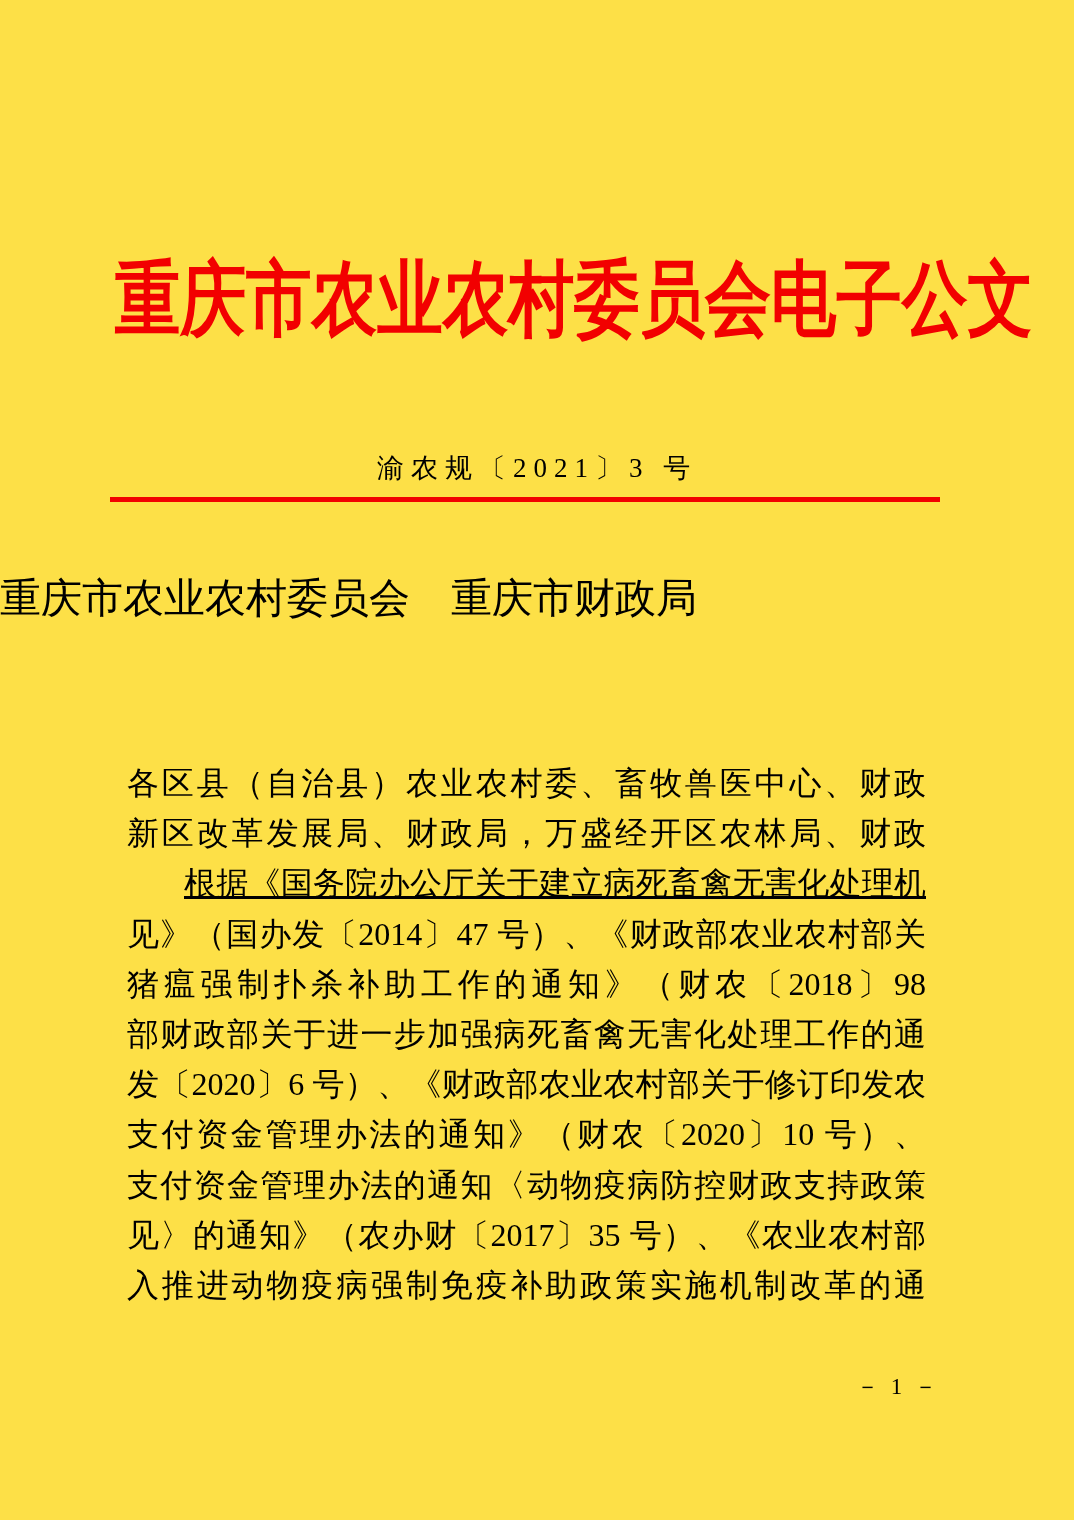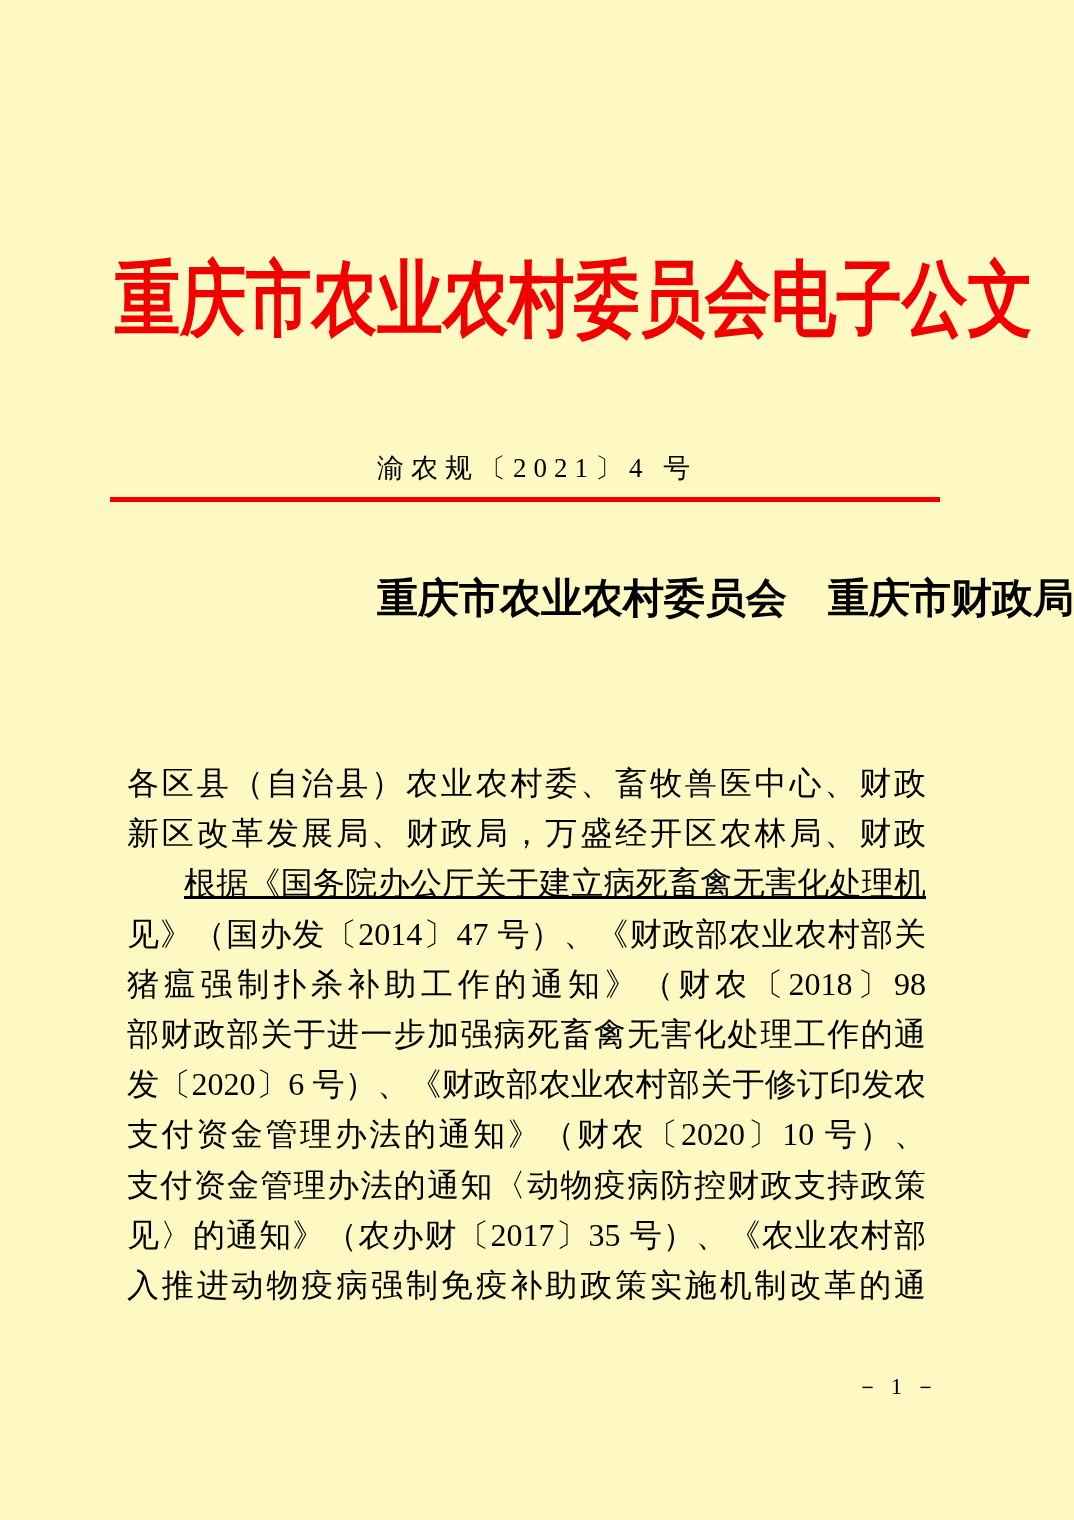--- a/index.html
+++ b/index.html
@@ -4,21 +4,21 @@
 <style>
   html, body {
     margin: 0;
     padding: 0;
     background: #ffffff;
   }
   .page {
     position: relative;
     width: 1074px;
     height: 1520px;
-    background: #fef9c3;
+    background: #fde047;
     overflow: hidden;
     font-family: "Liberation Serif", "DejaVu Serif", serif;
     color: #000000;
   }
 
   
   .agency-banner {
     position: absolute;
     top: 250px;
     left: 0;
@@ -58,22 +58,22 @@
     height: 5px;
     background: #f20000;
   }
 
   
   .doc-title {
     position: absolute;
     top: 562px;
     left: 0;
     width: 100%;
-    text-align: right;
-    font-weight: bold;
+    text-align: left;
+    font-weight: normal;
     font-size: 41px;
     line-height: 73px;
     white-space: nowrap;
   }
 
   
   .body-text {
     position: absolute;
     top: 758px;
     left: 127px;
@@ -109,21 +109,21 @@
 </style>
 </head>
 <body>
 
 <div class="page">
 
   <div class="agency-banner">
     <span class="squeeze">重庆市农业农村委员会电子公文</span>
   </div>
 
-  <div class="doc-number">渝农规〔2021〕4 号</div>
+  <div class="doc-number">渝农规〔2021〕3 号</div>
 
   <div class="red-rule"></div>
 
   <div class="doc-title">
     <div>重庆市农业农村委员会　重庆市财政局</div>
   </div>
 
   <div class="body-text">
     <div class="bline">各区县（自治县）农业农村委、畜牧兽医中心、财政局，重庆高</div>
     <div class="bline para-end">新区改革发展局、财政局，万盛经开区农林局、财政局：</div>

